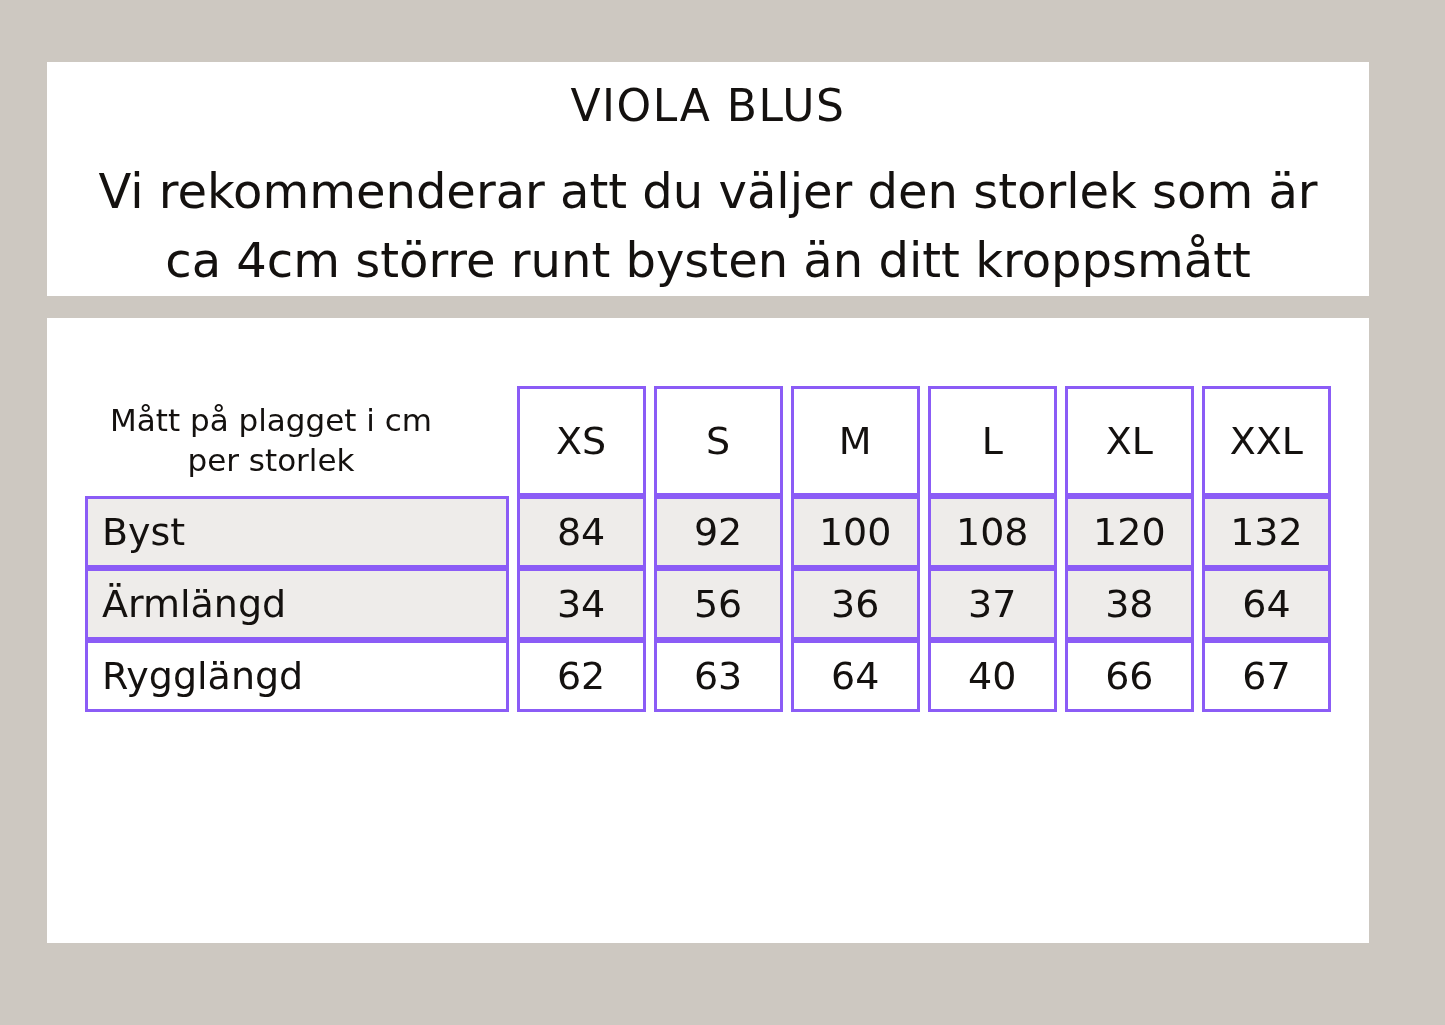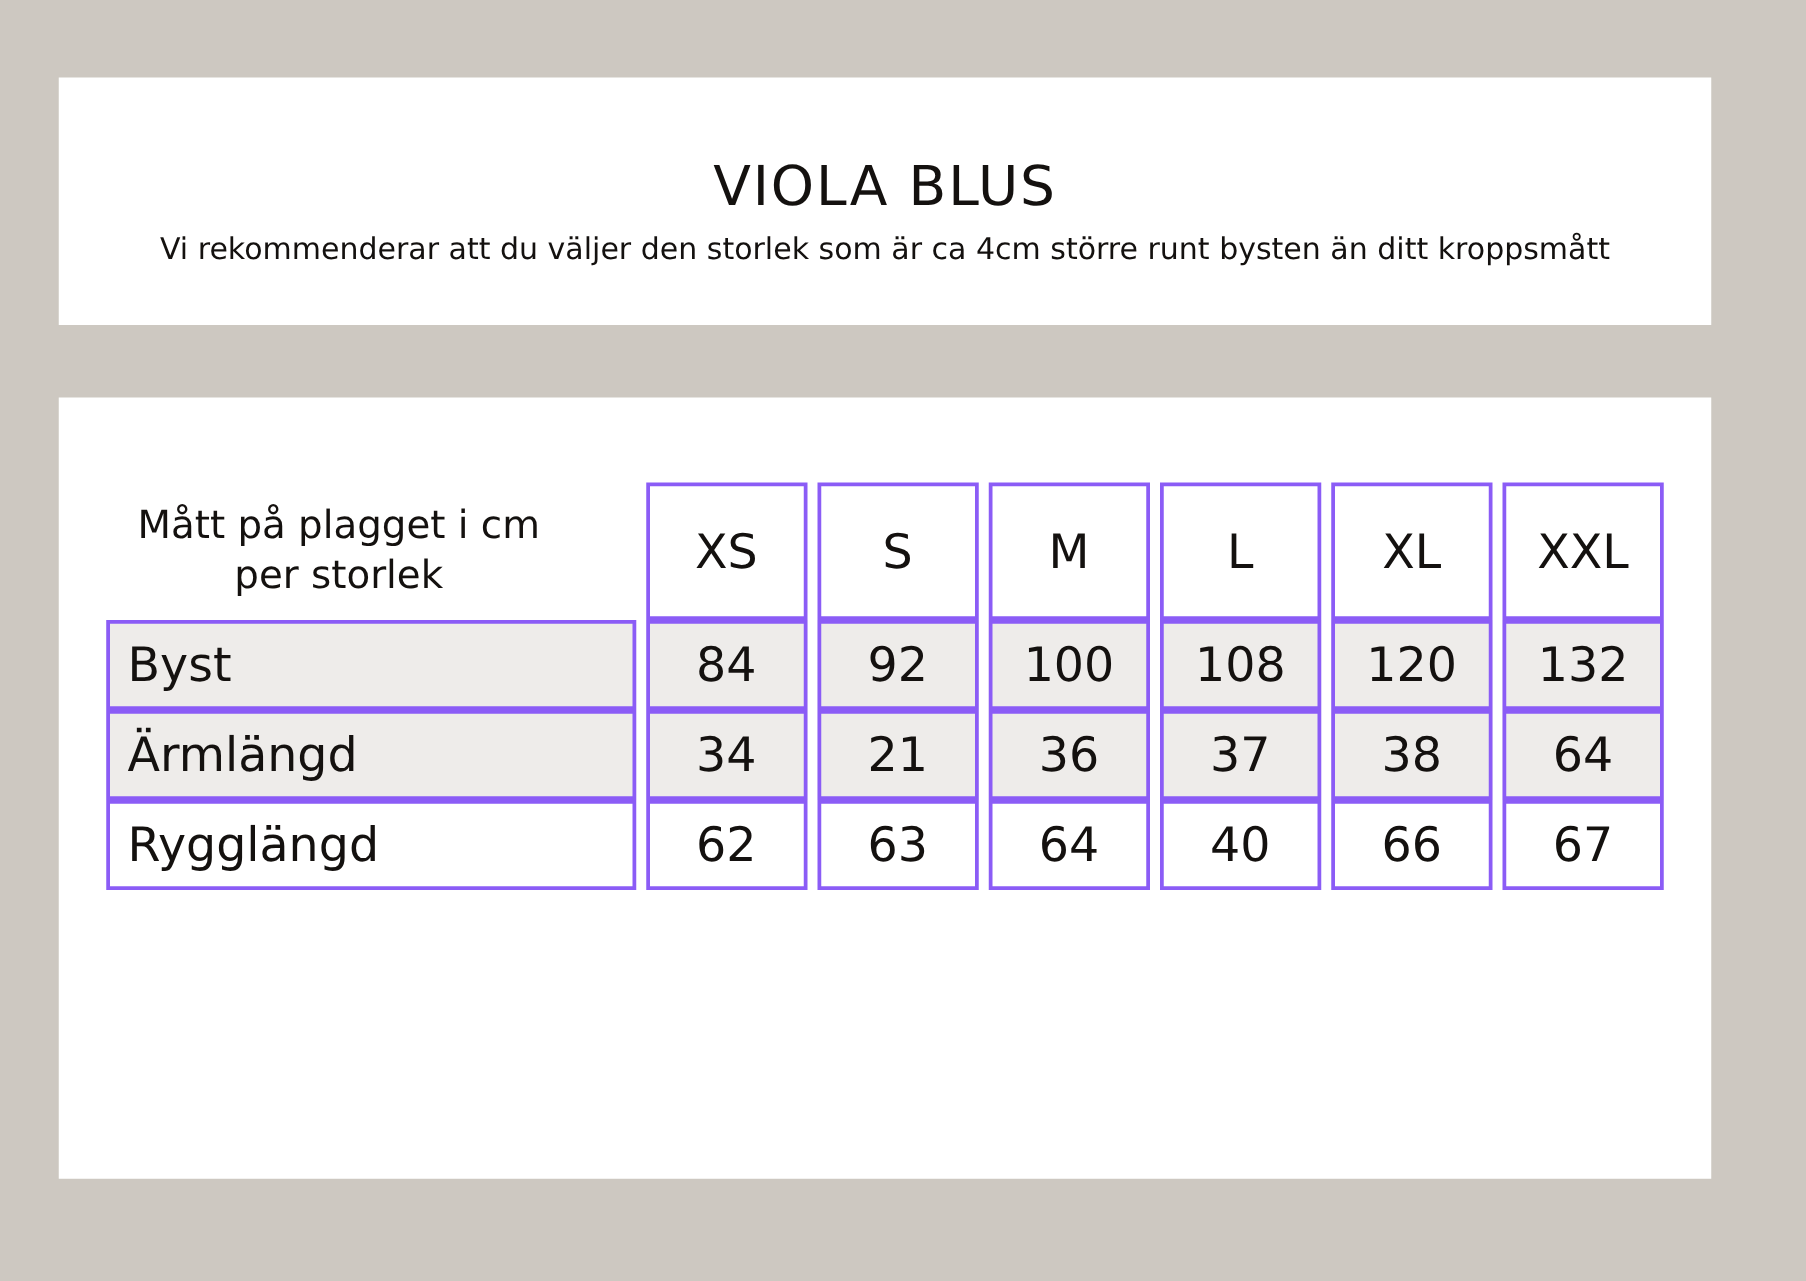--- a/index.html
+++ b/index.html
@@ -21,39 +21,39 @@
     height: 1025px;
     box-sizing: border-box;
   }
 
   
   .header-card {
     position: absolute;
     left: 47px;
     top: 62px;
     width: 1322px;
-    height: 198px;
+    height: 234px;
     background: #ffffff;
     display: flex;
     flex-direction: column;
     align-items: center;
-    justify-content: center;
+    justify-content: space-between;
     box-sizing: border-box;
     padding-top: 18px;
   }
   .doc-title {
     font-size: 44px;
     font-weight: 400;
     letter-spacing: 1.5px;
     line-height: 1.18;
     text-align: center;
     color: #14110f;
   }
   .doc-subtitle {
-    font-size: 24px;
+    font-size: 48px;
     font-weight: 400;
     line-height: 1.45;
     text-align: center;
     color: #14110f;
     max-width: 1270px;
     margin-top: 6px;
   }
 
   
   .table-card {
@@ -173,21 +173,21 @@
             <td>84</td>
             <td>92</td>
             <td>100</td>
             <td>108</td>
             <td>120</td>
             <td>132</td>
           </tr>
           <tr class="shaded">
             <td class="row-label">Ärmlängd</td>
             <td>34</td>
-            <td>21</td>
+            <td>56</td>
             <td>36</td>
             <td>37</td>
             <td>38</td>
             <td>64</td>
           </tr>
           <tr>
             <td class="row-label">Rygglängd</td>
             <td>62</td>
             <td>63</td>
             <td>64</td>

